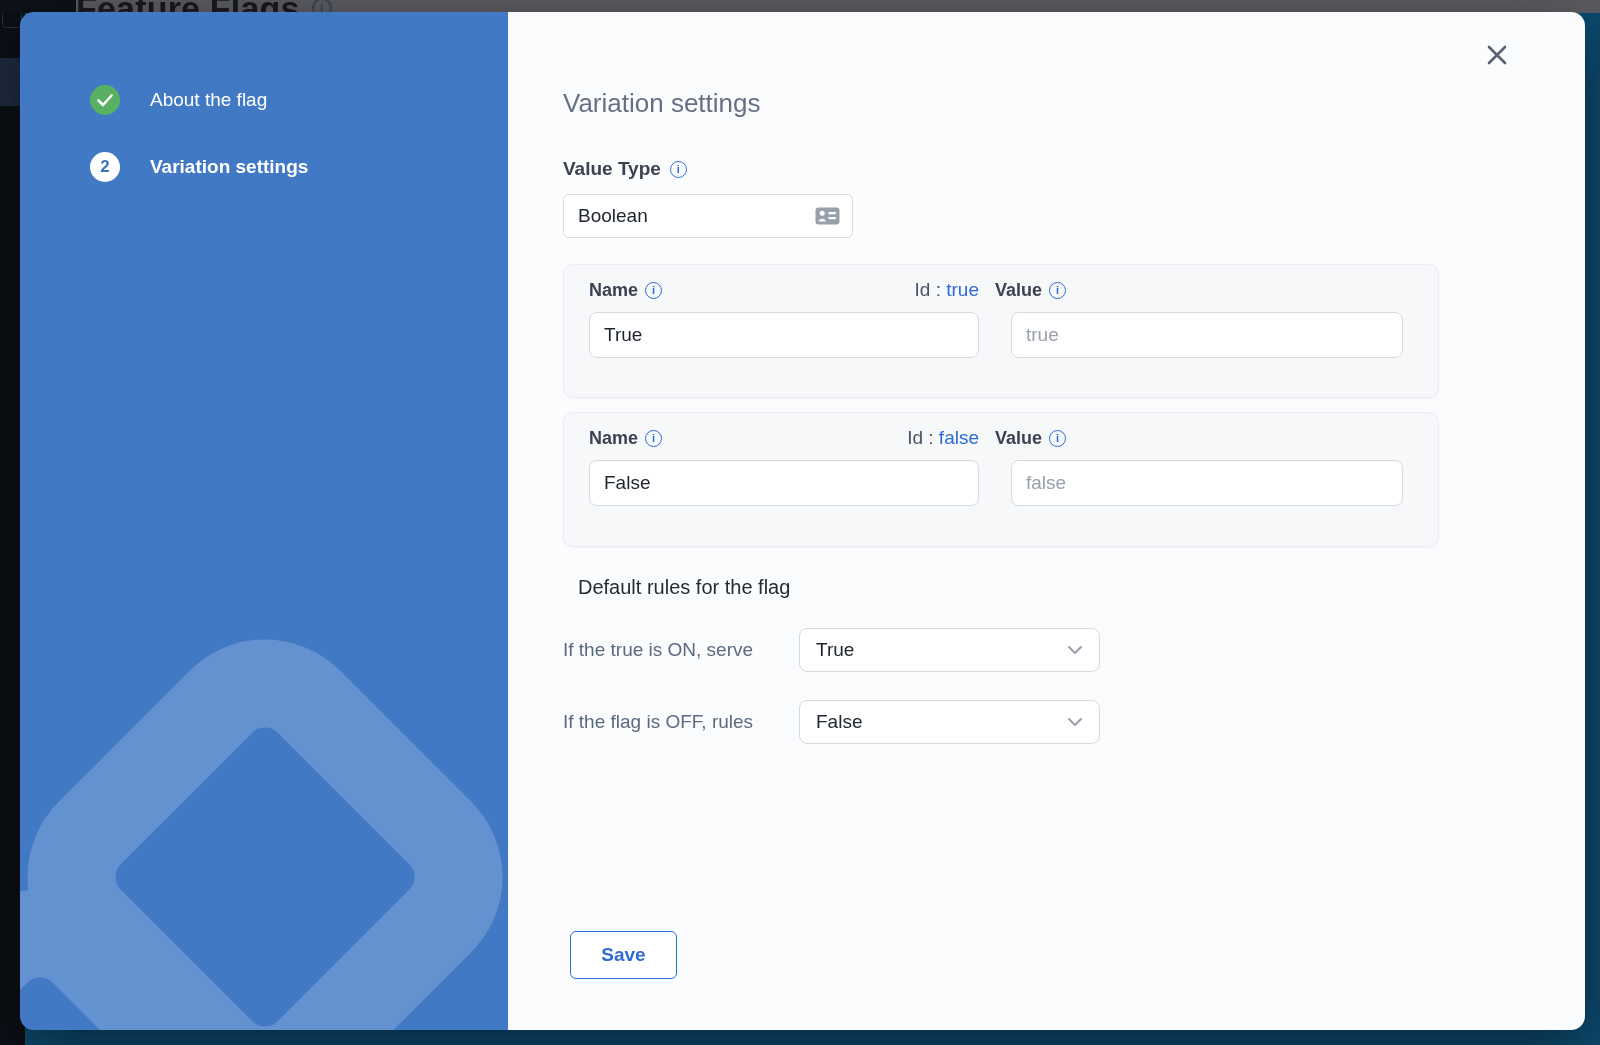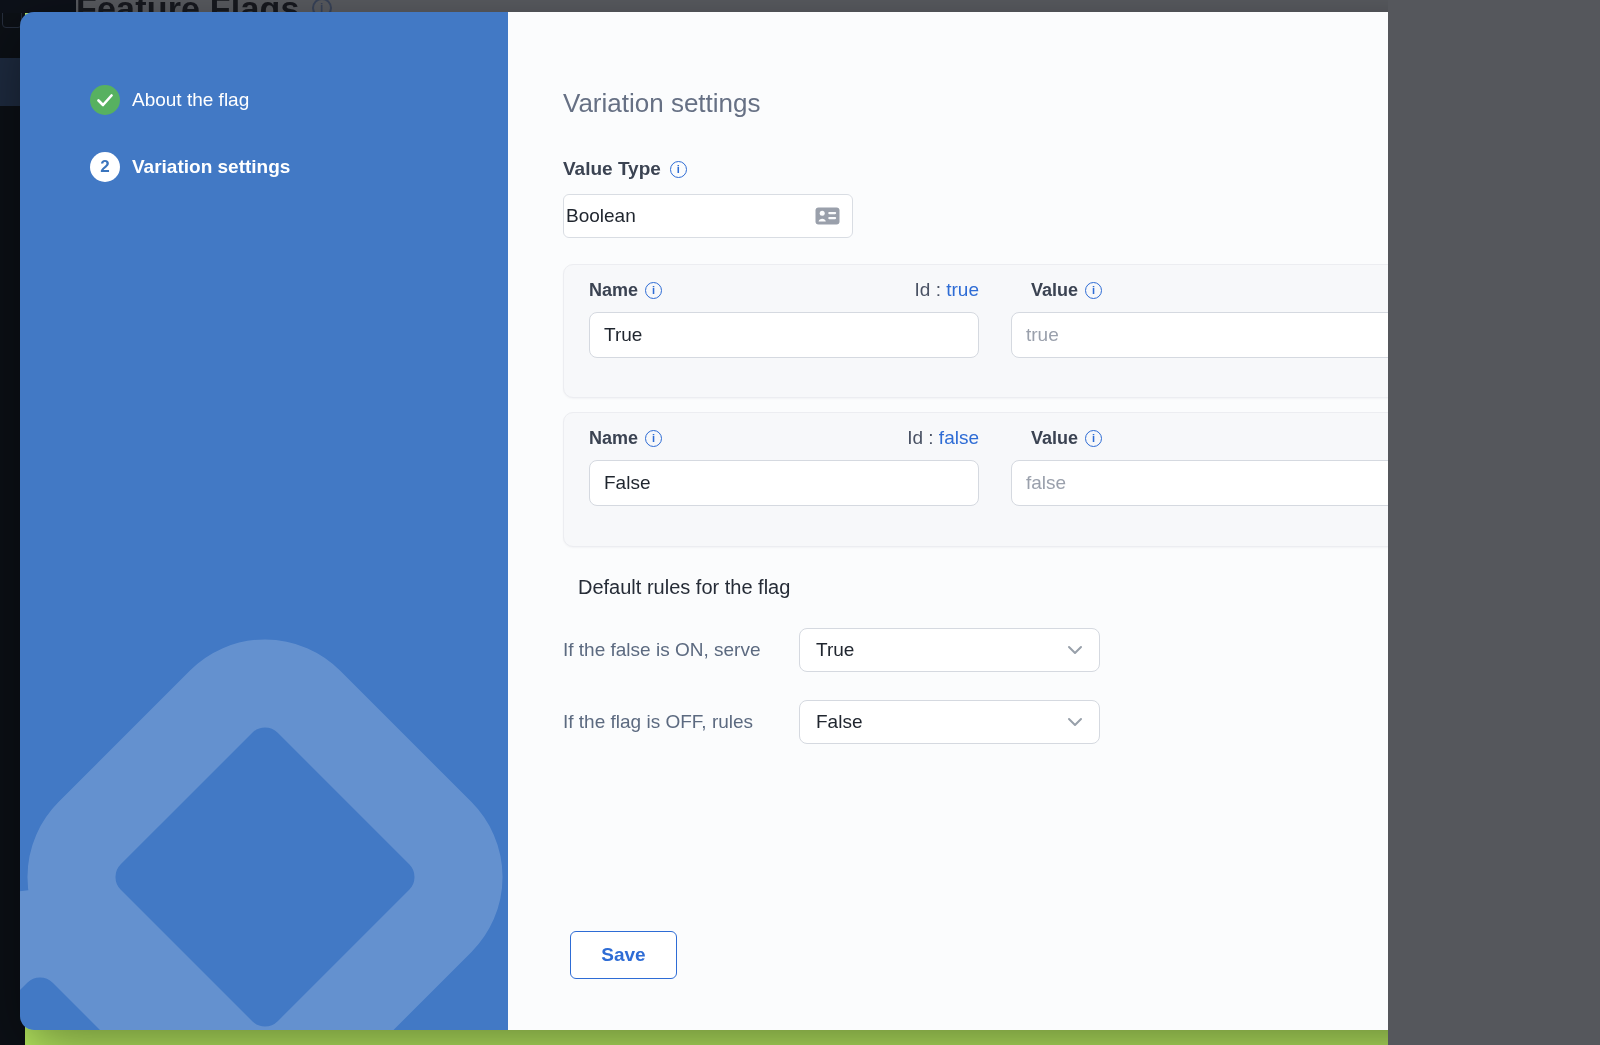--- a/index.html
+++ b/index.html
@@ -3,70 +3,70 @@
 <meta charset="utf-8">
 <style>
   :root{
     --primary:#2e6cd5;
     --sidebarBlue:#4279c5;
     --successGreen:#57b160;
   }
   *{box-sizing:border-box;margin:0;padding:0}
   html,body{width:1600px;height:1045px;overflow:hidden}
   body{font-family:"Liberation Sans",sans-serif;background:#55575c}
-  .stage{position:relative;width:1388px;height:1045px;background:#bef264;overflow:hidden}
+  .stage{position:relative;width:1600px;height:1045px;background:#0c4a6e;overflow:hidden}
 
   
   .bg-topstrip{position:absolute;left:0;top:0;width:1600px;height:13px;background:#5a5c61;overflow:visible}
   .bg-title{position:absolute;left:76px;top:-14px;height:44px;display:flex;align-items:center;gap:12px;
             font-size:34px;font-weight:700;color:#17191f;letter-spacing:.2px;white-space:nowrap}
   .bg-title-info{width:20px;height:20px;border:2px solid #39445a;border-radius:50%;color:#39445a;
             font-size:12px;font-weight:700;display:inline-flex;align-items:center;justify-content:center;flex:none}
   .nav-rail{position:absolute;left:0;top:0;width:25px;height:1045px;background:#0c1016}
   .nav-topdark{position:absolute;left:0;top:0;width:76px;height:13px;background:#0d1119}
   .nav-box{position:absolute;left:2px;top:2px;width:20px;height:26px;border:1px solid #262e3d;border-radius:4px}
   .nav-selected{position:absolute;left:0;top:58px;width:25px;height:48px;background:#1e2b40}
 
   
   .modal{position:absolute;left:20px;top:12px;width:1565px;height:1018px;border-radius:14px;overflow:hidden;
          display:flex;box-shadow:0 18px 60px rgba(0,0,0,.45)}
   .modal-left{position:relative;flex:none;width:488px;background:var(--sidebarBlue);overflow:hidden}
   .watermark{position:absolute;left:0;top:0;pointer-events:none}
   .steps{position:absolute;left:70px;top:73px;display:flex;flex-direction:column;gap:37px}
-  .step{display:flex;align-items:center;gap:12px}
+  .step{display:flex;align-items:center;gap:30px}
   .step-circle{width:30px;height:30px;border-radius:50%;display:flex;align-items:center;justify-content:center;flex:none}
   .step-circle.done{background:var(--successGreen)}
   .step-circle.current{background:#fff;color:#3a74bd;font-size:17px;font-weight:700}
   .step-label{color:#fff;font-size:19px;font-weight:500;white-space:nowrap}
   .step-label.current{font-weight:700}
 
   .modal-right{position:relative;flex:1;background:#fbfcfd}
   .close-btn{position:absolute;top:29px;right:74px;width:28px;height:28px;background:none;border:none;cursor:pointer;
              display:flex;align-items:center;justify-content:center}
   .panel-title{position:absolute;left:55px;top:76px;font-size:26px;font-weight:500;color:#667084}
 
   .info-icon{width:17px;height:17px;border:1.5px solid var(--primary);border-radius:50%;color:var(--primary);
              font-size:11px;font-weight:700;line-height:1;display:inline-flex;align-items:center;justify-content:center;flex:none}
 
   .flag-type-label{position:absolute;left:55px;top:146px;display:flex;align-items:center;gap:9px;
                    font-size:19px;font-weight:600;color:#3b4352}
   .flag-type-field{position:absolute;left:55px;top:182px;width:290px;height:44px;background:#fff;
                    border:1px solid #d9dde3;border-radius:6px;display:flex;align-items:center;
-                   justify-content:space-between;padding:0 11px 0 2px;font-size:19px;color:#20262f;cursor:pointer}
+                   justify-content:space-between;padding:0 11px 0 14px;font-size:19px;color:#20262f;cursor:pointer}
 
   .card{position:absolute;left:55px;width:876px;height:134px;background:#f7f8fa;border:1px solid #ecedf1;
         border-radius:10px;box-shadow:0 1px 2px rgba(16,24,40,.04)}
   .card.v1{top:252px}
   .card.v2{top:400px;height:135px}
   .card-labels{position:absolute;left:25px;top:14px;width:814px;display:flex;align-items:center}
   .col-name{width:390px;display:flex;justify-content:space-between;align-items:flex-end}
   .name-label,.value-label{display:flex;align-items:center;gap:7px;font-size:18px;font-weight:600;color:#3b4352}
   .id-text{font-size:19px;font-weight:400;color:#4a5264;white-space:nowrap}
   .id-text .id-val{color:var(--primary)}
-  .col-value{margin-left:52px}
+  .col-value{margin-left:16px}
   .card-inputs{position:absolute;left:25px;top:47px;display:flex;gap:32px}
   .txt-input{height:46px;border:1px solid #d5d9e0;border-radius:8px;background:#fff;padding:0 14px;
              font-size:19px;color:#1f252e;font-family:"Liberation Sans",sans-serif;outline:none}
   .name-input{width:390px}
   .value-input{width:392px}
   .value-input::placeholder{color:#9aa0ac;opacity:1}
 
   .default-title{position:absolute;left:70px;top:564px;font-size:20px;font-weight:500;color:#262c37}
   .rule-label{position:absolute;left:55px;height:44px;display:flex;align-items:center;
               font-size:19px;color:#5c6a80;white-space:nowrap}
@@ -193,21 +193,21 @@
           </span>
         </div>
         <div class="card-inputs">
           <input class="txt-input name-input" type="text" value="False" style="">
           <input class="txt-input value-input" type="text" placeholder="false" style="">
         </div>
       </div>
 
       <div class="default-title">Default rules for the flag</div>
 
-      <div class="rule-label on">If the false is ON, serve</div>
+      <div class="rule-label on">If the true is ON, serve</div>
       <div class="dropdown on">
         <span>True</span>
         <svg width="16" height="10" viewBox="0 0 16 10">
           <path d="M2 2 L8 8 L14 2" stroke="#98a0aa" stroke-width="2" fill="none" stroke-linecap="round" stroke-linejoin="round"></path>
         </svg>
       </div>
 
       <div class="rule-label off">If the flag is OFF, rules</div>
       <div class="dropdown off">
         <span>False</span>

